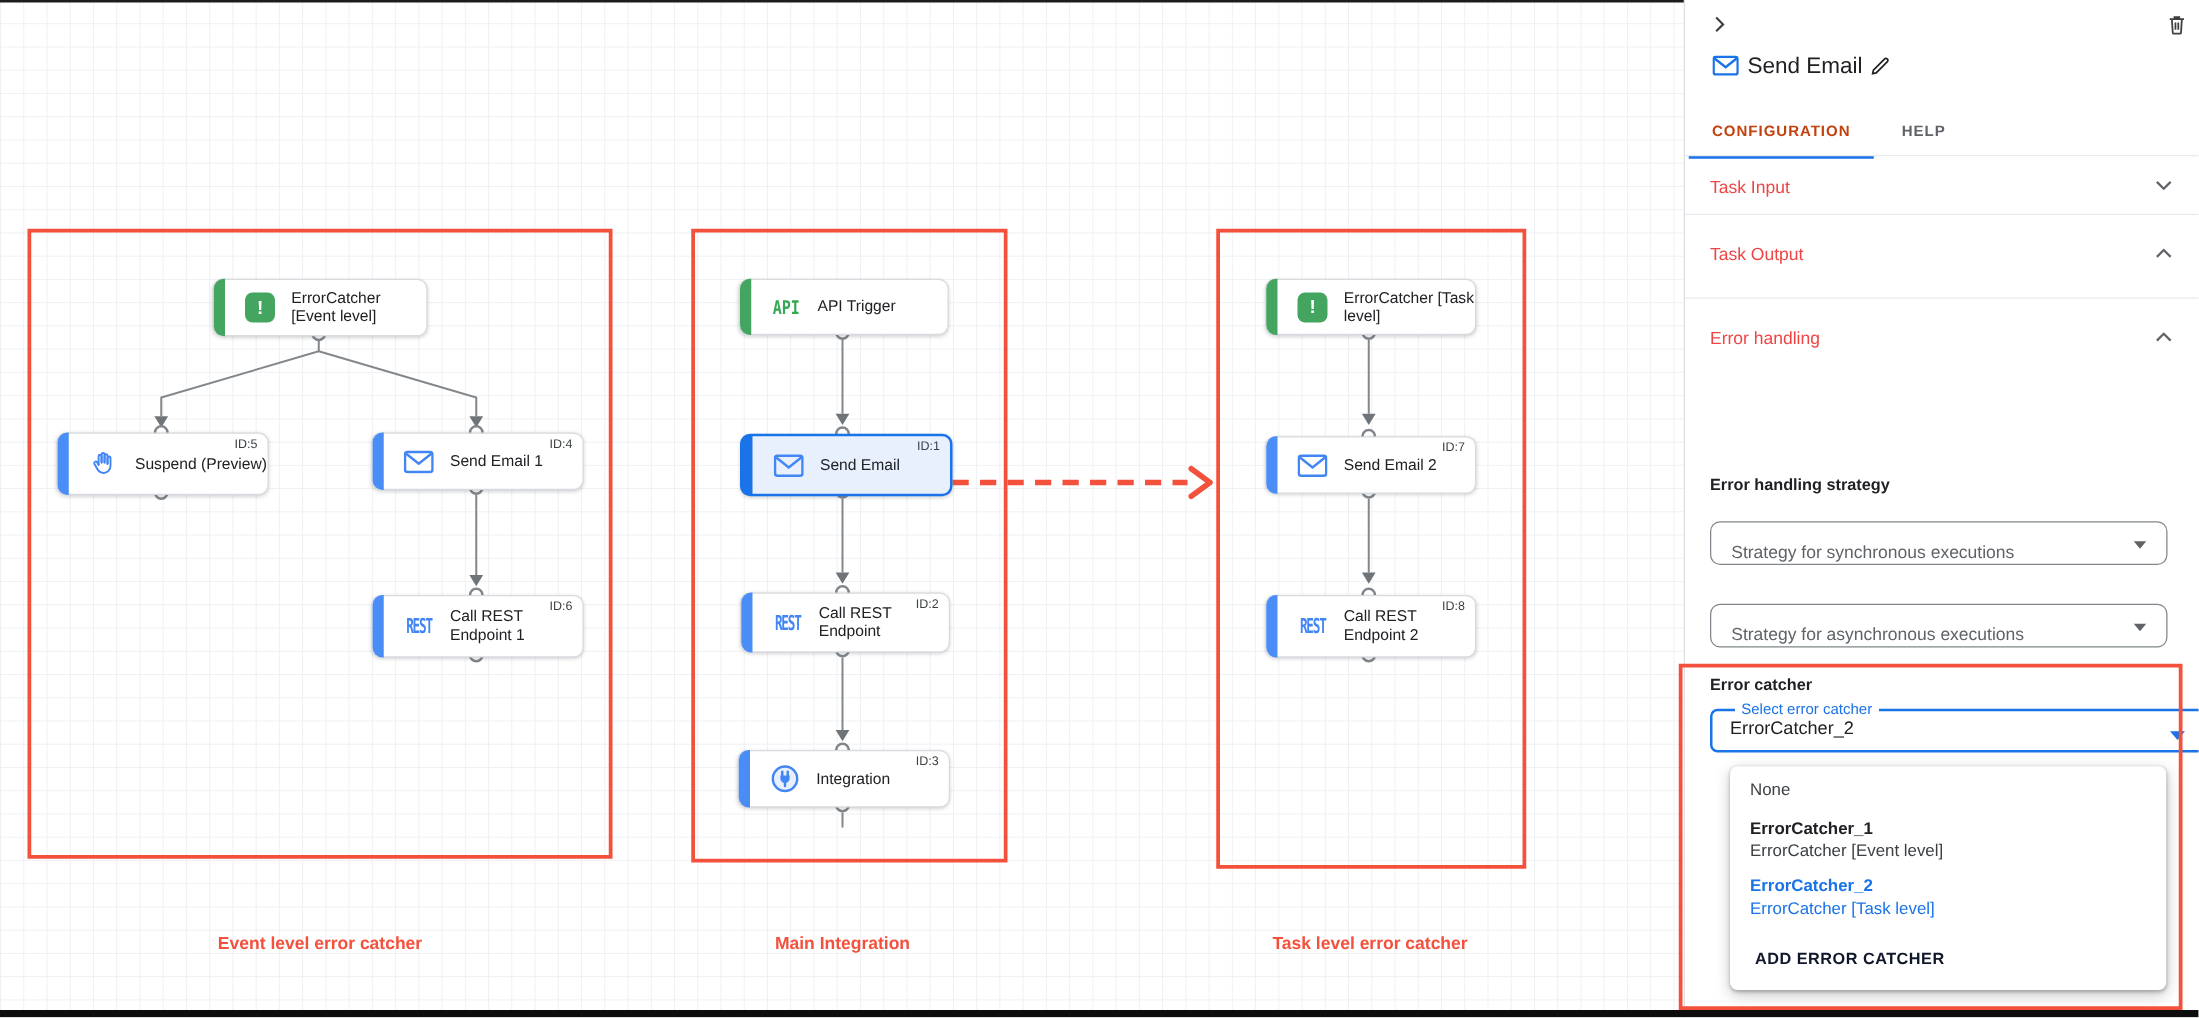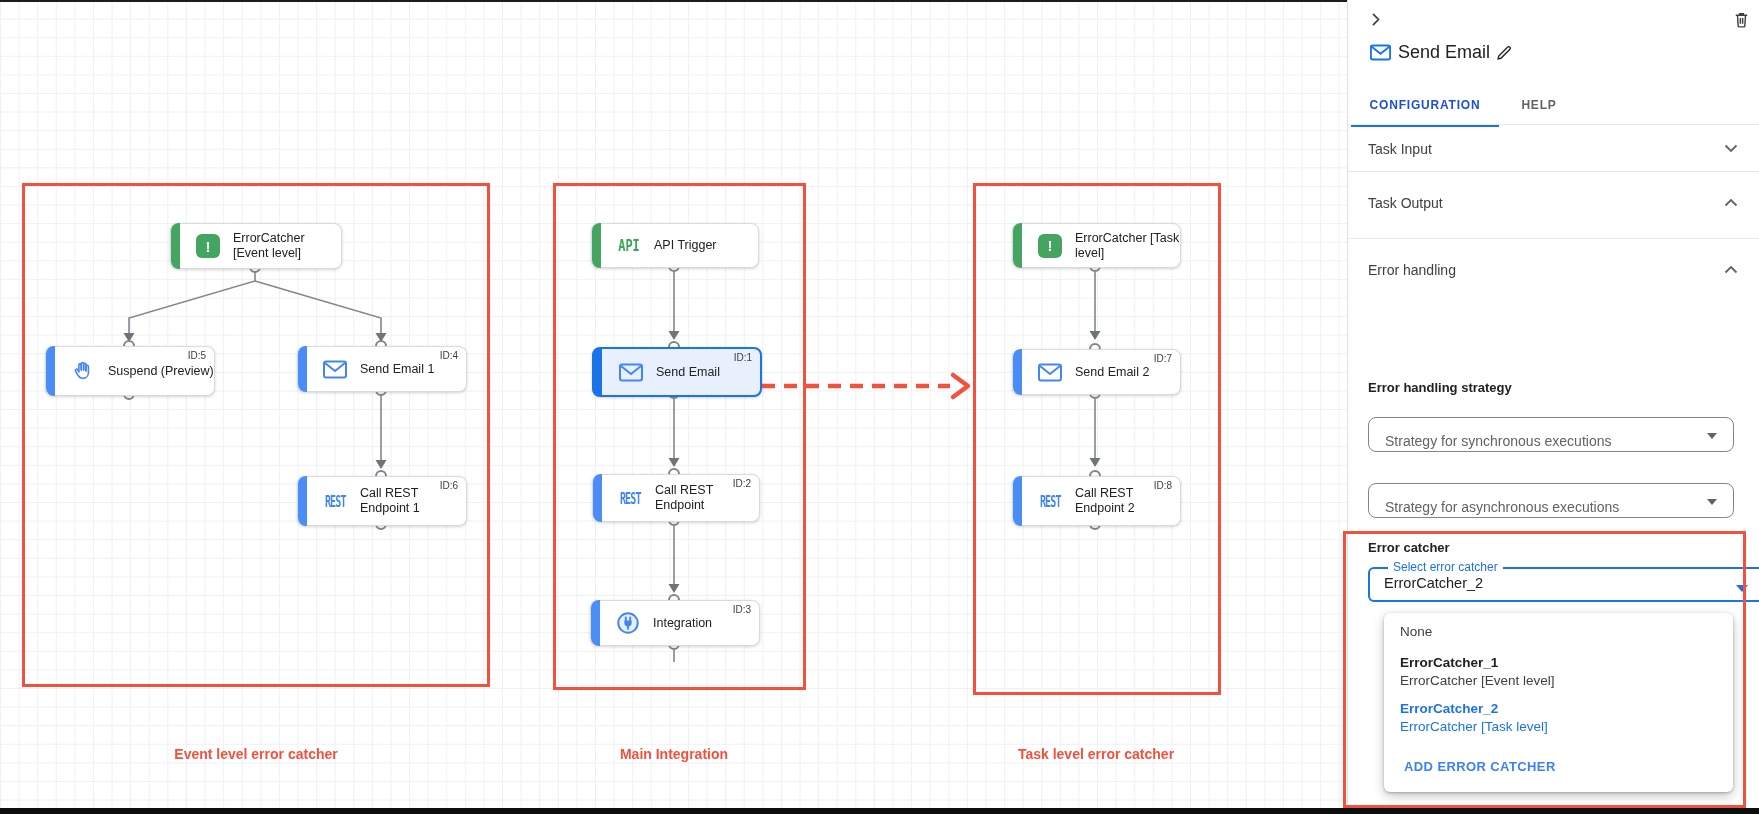--- a/index.html
+++ b/index.html
@@ -31,43 +31,43 @@
   .nlabel{margin-left:10px;font-size:12.5px;font-weight:500;color:#202124;line-height:1.2;}
   .nid{position:absolute;top:3px;right:8px;font-size:10px;color:#3c4043;}
 
   
   #panel{position:absolute;left:1347px;top:0;width:412px;height:814px;background:#fff;border-left:1px solid #dcdfe3;}
   .pdiv{position:absolute;left:0;width:412px;height:1px;background:#e8eaed;}
   .icon-btn{position:absolute;cursor:pointer;background:none;border:none;padding:0;line-height:0;}
   #panel-title{position:absolute;left:50px;top:42px;font-size:18px;color:#202124;}
   .tab{position:absolute;top:86px;height:38px;line-height:38px;text-align:center;font-size:12px;font-weight:bold;
     letter-spacing:.8px;cursor:pointer;}
-  .tab.active{color:#1d4ed8;border-bottom:3px solid #1a73e8;}
+  .tab.active{color:#c2410c;border-bottom:3px solid #1a73e8;}
   .tab.inactive{color:#5f6368;}
-  .sec-label{position:absolute;left:20px;font-size:14px;font-weight:500;color:#404040;}
+  .sec-label{position:absolute;left:20px;font-size:14px;font-weight:500;color:#ef4444;}
   .sec-chev{position:absolute;right:22px;cursor:pointer;line-height:0;}
   #eh-desc{position:absolute;left:20px;top:293px;width:368px;font-size:13px;line-height:20px;color:#3c4043;}
   #eh-desc a{color:#681da8;text-decoration:underline;cursor:pointer;}
   .bold-label{position:absolute;left:20px;font-size:13px;font-weight:bold;color:#202124;}
   .dd{position:absolute;left:20px;width:364px;height:33px;border:1px solid #80868b;border-radius:8px;background:#fff;
     display:flex;align-items:center;cursor:pointer;}
   .dd-text{margin-left:16px;font-size:14px;color:#5f6368;margin-top:12px;}
   .caret{position:absolute;right:16px;top:50%;margin-top:-2px;width:0;height:0;
     border-left:5px solid transparent;border-right:5px solid transparent;border-top:6px solid #5f6368;}
   .caret.blue{border-top-color:#1a73e8;border-left-width:6px;border-right-width:6px;border-top-width:7px;}
   #ec-select{position:absolute;left:20px;top:561px;width:364px;margin:0;padding:0 14px 9px;border:2px solid #1a73e8;
     border-radius:6px;background:#fff;cursor:pointer;}
   #ec-select legend{font-size:12px;font-weight:500;color:#1a73e8;padding:0 5px;margin-left:4px;line-height:1.1;}
   #ec-select .val{font-size:14.5px;color:#202124;margin-top:1px;}
   #ec-menu{position:absolute;left:36px;top:613px;width:349px;height:179px;background:#fff;border-radius:6px;
     box-shadow:0 1px 3px rgba(0,0,0,.25),0 4px 12px rgba(0,0,0,.22);}
   .mi{position:absolute;left:16px;font-size:13.5px;color:#3c4043;cursor:pointer;white-space:nowrap;}
   .mi.bold{font-weight:bold;color:#202124;}
   .mi.blue{color:#1a73e8;}
-  #add-ec{position:absolute;left:20px;top:146px;font-size:13px;font-weight:bold;letter-spacing:.4px;color:#3b82f6;cursor:pointer;}
+  #add-ec{position:absolute;left:20px;top:146px;font-size:13px;font-weight:bold;letter-spacing:.4px;color:#0f172a;cursor:pointer;}
   #red-outline{position:absolute;left:1343px;top:531px;width:397px;height:271px;border:3px solid #f4513d;
     pointer-events:none;z-index:30;}
   #top-edge{position:absolute;left:0;top:0;width:1347px;height:2px;background:#1c1c1c;}
   #bottom-edge{position:absolute;left:0;bottom:0;width:1759px;height:6px;background:#0d0d0d;}
 </style>
 </head>
 <body>
 
 <div id="app">
 

